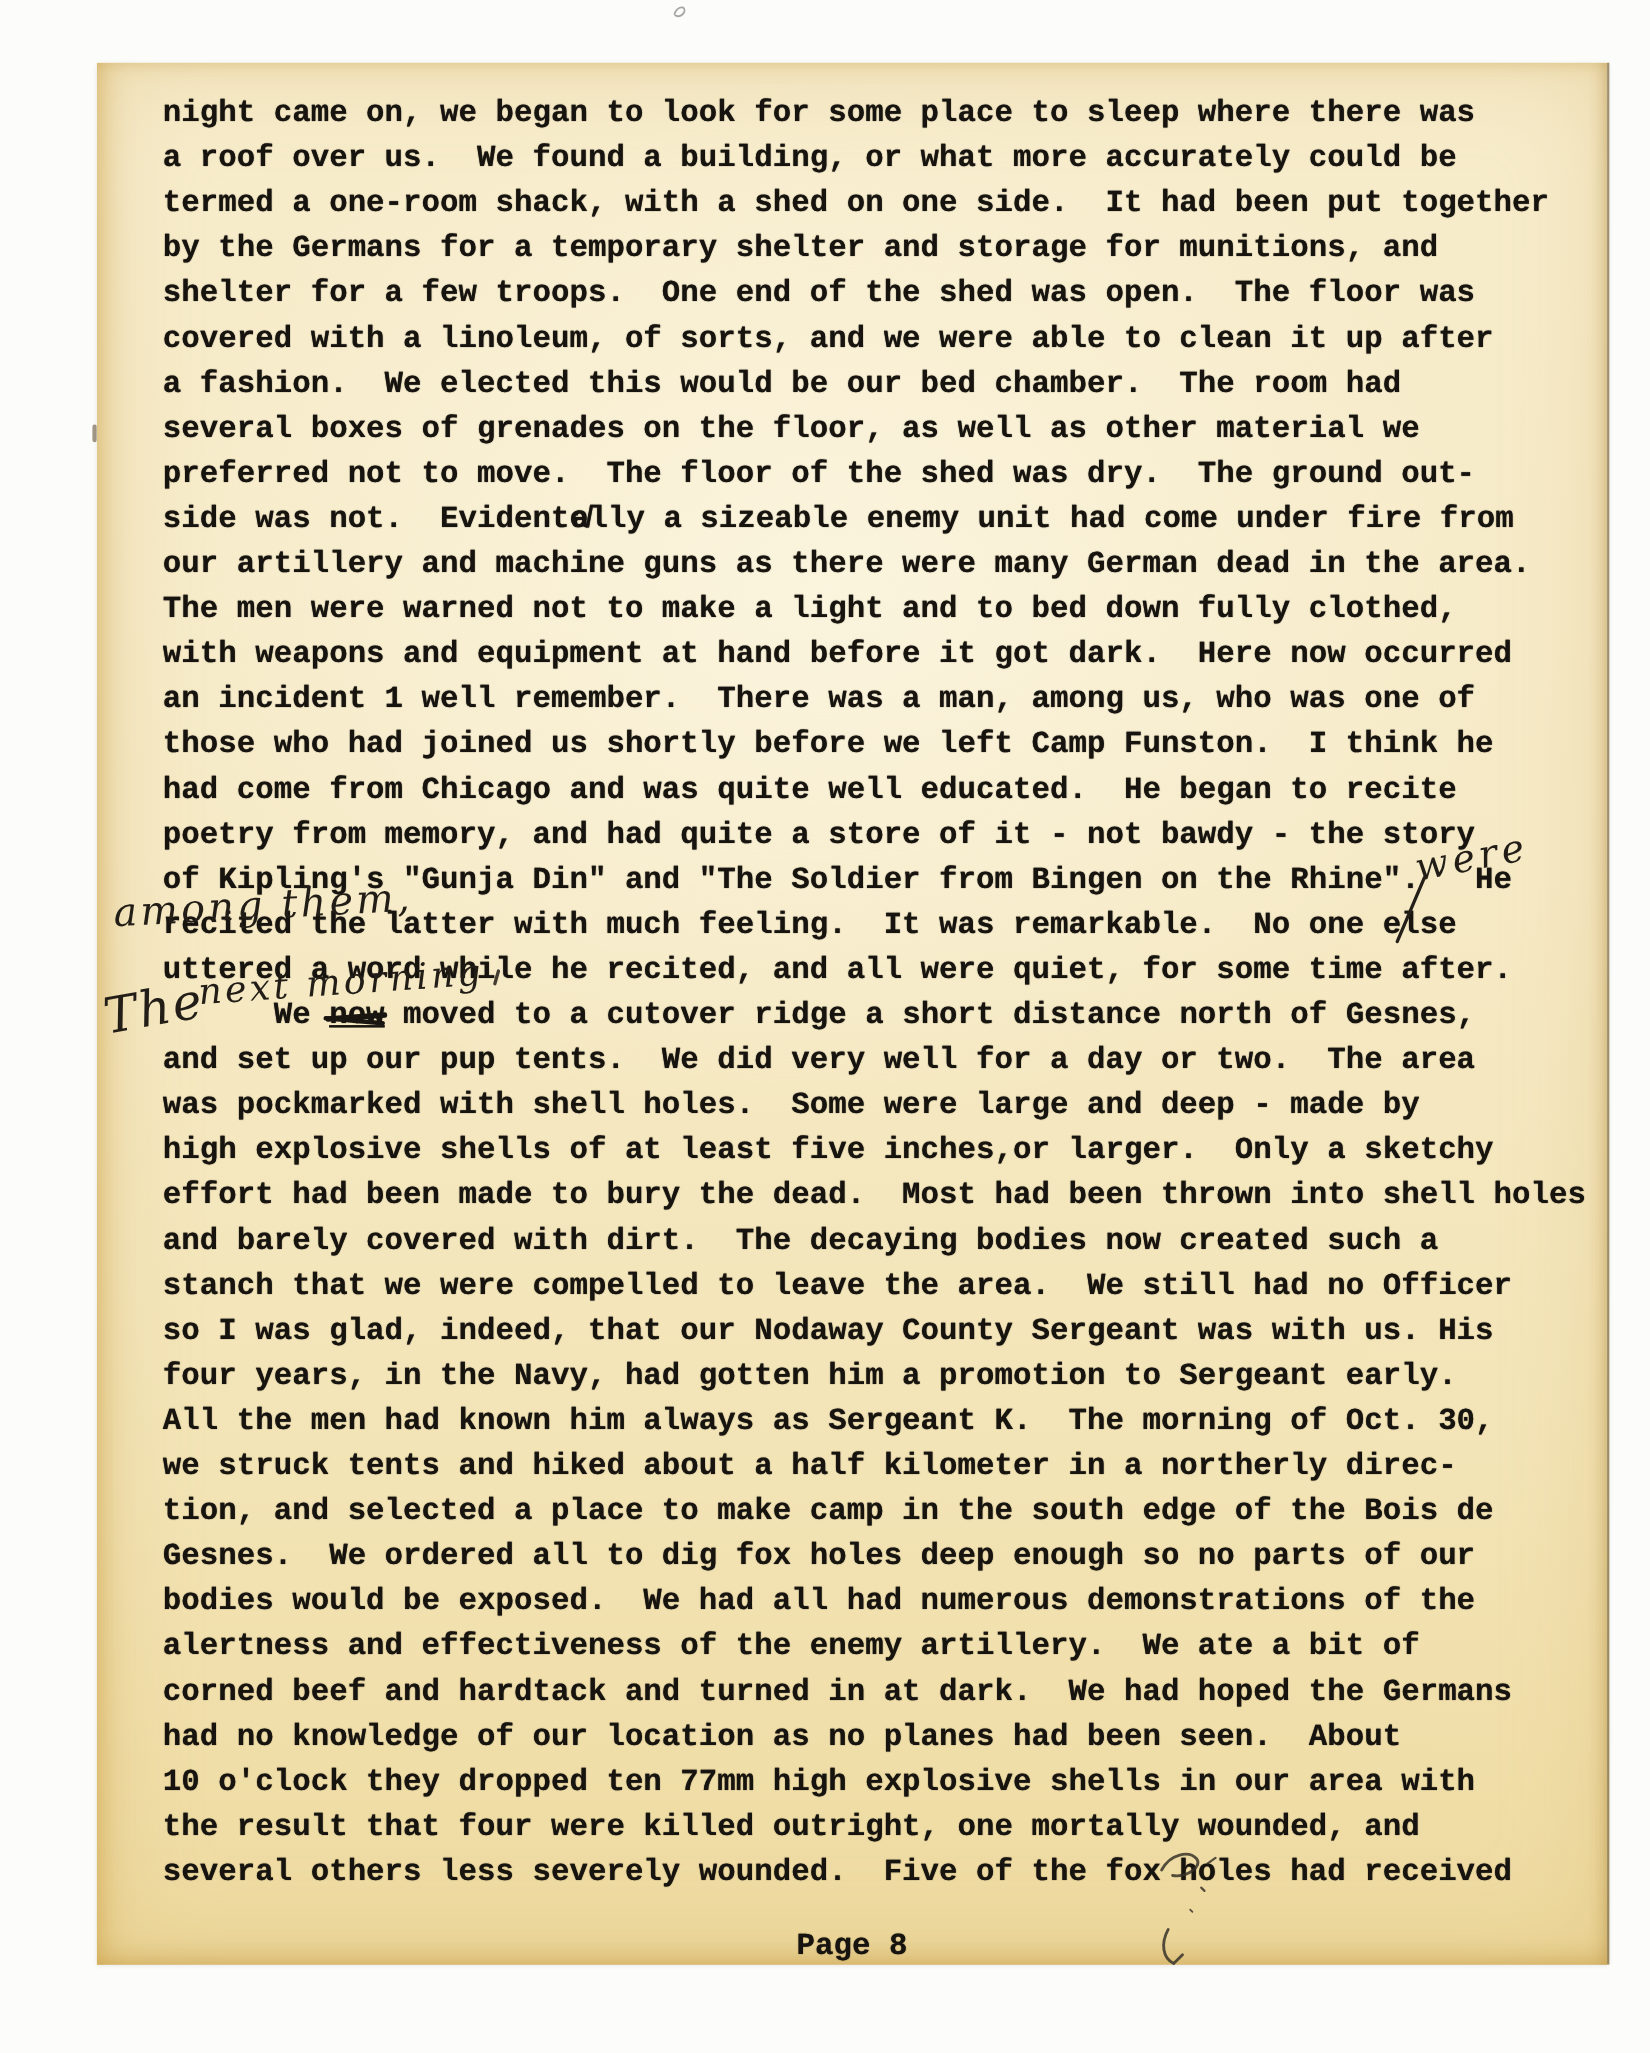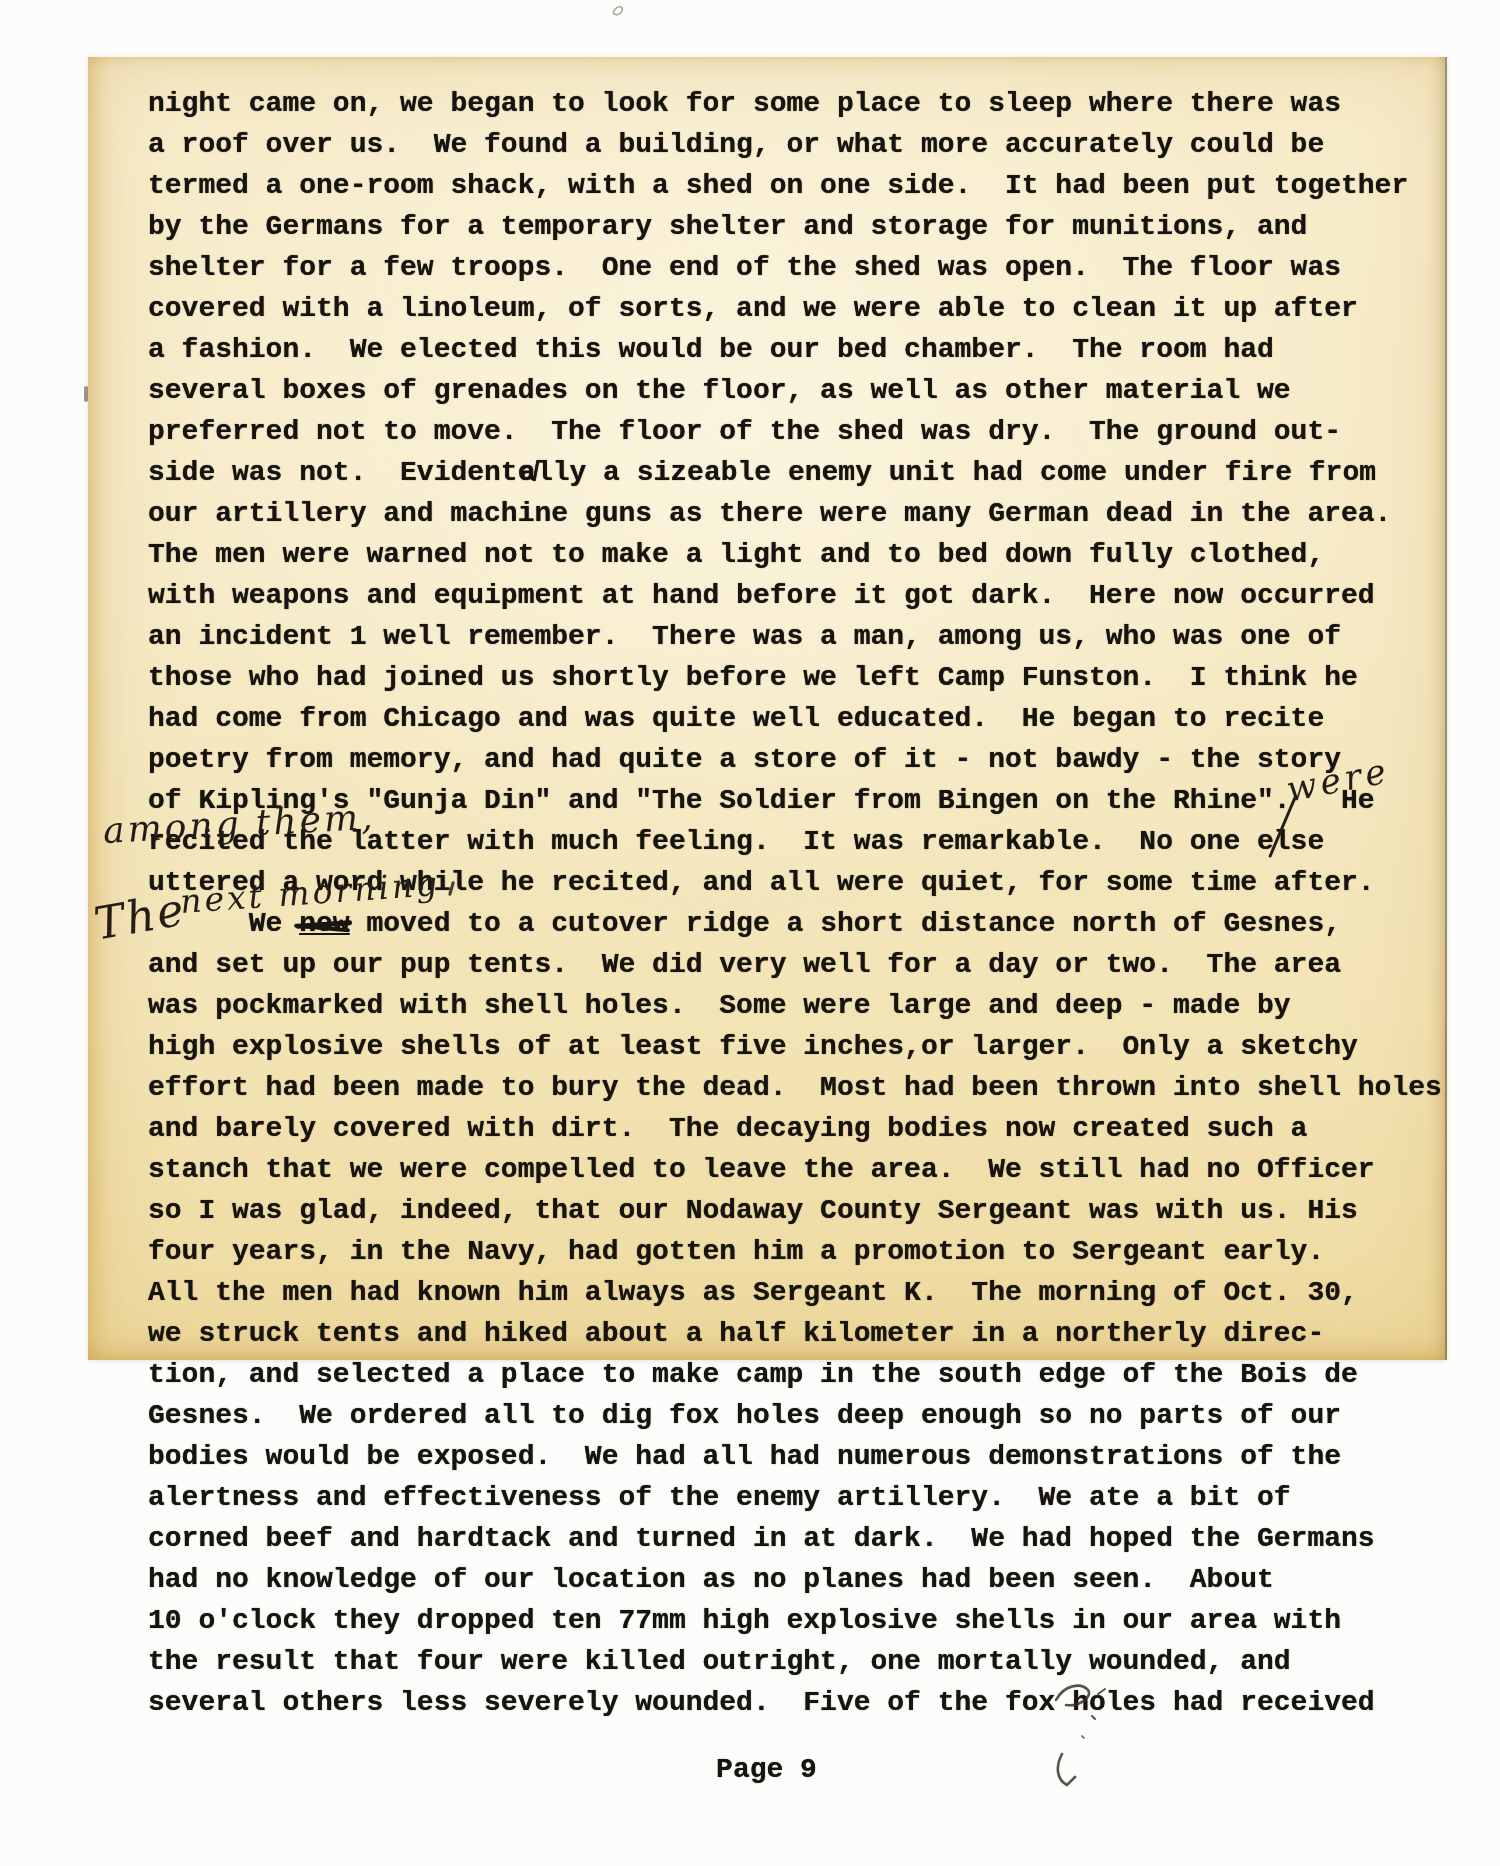--- a/index.html
+++ b/index.html
@@ -4,32 +4,33 @@
 <style>
   html,body{margin:0;padding:0;}
   body{
     position:relative;
     width:1500px;height:1866px;
     background:#fcfcfa;
     overflow:hidden;
     font-family:"Liberation Mono", monospace;
   }
   .paper{
-    position:absolute;left:88px;top:57px;width:1357px;height:1303px;
+    position:absolute;left:88px;top:57px;width:1357px;height:1729px;
     background:
       radial-gradient(ellipse 900px 700px at 48% 28%, rgba(255,252,240,0.55), rgba(255,252,240,0) 70%),
       linear-gradient(180deg,#f7eccb 0%,#f6eac6 42%,#f3e4b6 74%,#eeda9f 100%);
     box-shadow:
       inset 0 0 95px rgba(202,160,72,0.26),
       inset 16px 0 26px -12px rgba(206,158,58,0.50),
       inset -10px 0 16px -10px rgba(150,112,38,0.45),
       inset 0 -16px 24px -12px rgba(190,142,50,0.40),
       inset 0 10px 18px -12px rgba(200,160,80,0.28),
       0 1px 5px rgba(0,0,0,0.10);
     border-right:2px solid rgba(66,52,24,0.50);
+    padding-left:16px;
   }
   .textblock{
     position:absolute;left:60px;top:26px;width:1300px;
     font-family:"Liberation Mono", monospace;
     font-weight:bold;font-size:28px;line-height:41px;
     color:#17140f;
     text-shadow:0 0 1px rgba(23,20,15,0.85);
     white-space:pre;
   }
   .line{height:41px;}
@@ -88,14 +89,14 @@
   <div class="stroke" id="tick-mark"></div>
 
   <svg class="smudge" viewBox="0 0 72 112">
     <path d="M8 20 C 16 5, 33 2, 40 10 C 45 17, 31 27, 18 25" fill="none" stroke="#332e26" stroke-width="2.6" stroke-linecap="round"></path>
     <path d="M50 14 l7 -5" fill="none" stroke="#332e26" stroke-width="2" stroke-linecap="round"></path>
     <path d="M44 36 l3 3" fill="none" stroke="#332e26" stroke-width="2" stroke-linecap="round"></path>
     <path d="M14 74 C 7 87, 9 100, 19 105 L 27 97" fill="none" stroke="#332e26" stroke-width="2.6" stroke-linecap="round"></path>
     <path d="M34 56 l2 2" fill="none" stroke="#332e26" stroke-width="1.6" stroke-linecap="round"></path>
   </svg>
 
-  <div class="footer">Page 9</div>
+  <div class="footer">Page 8</div>
 </div>
 
 </body></html>

